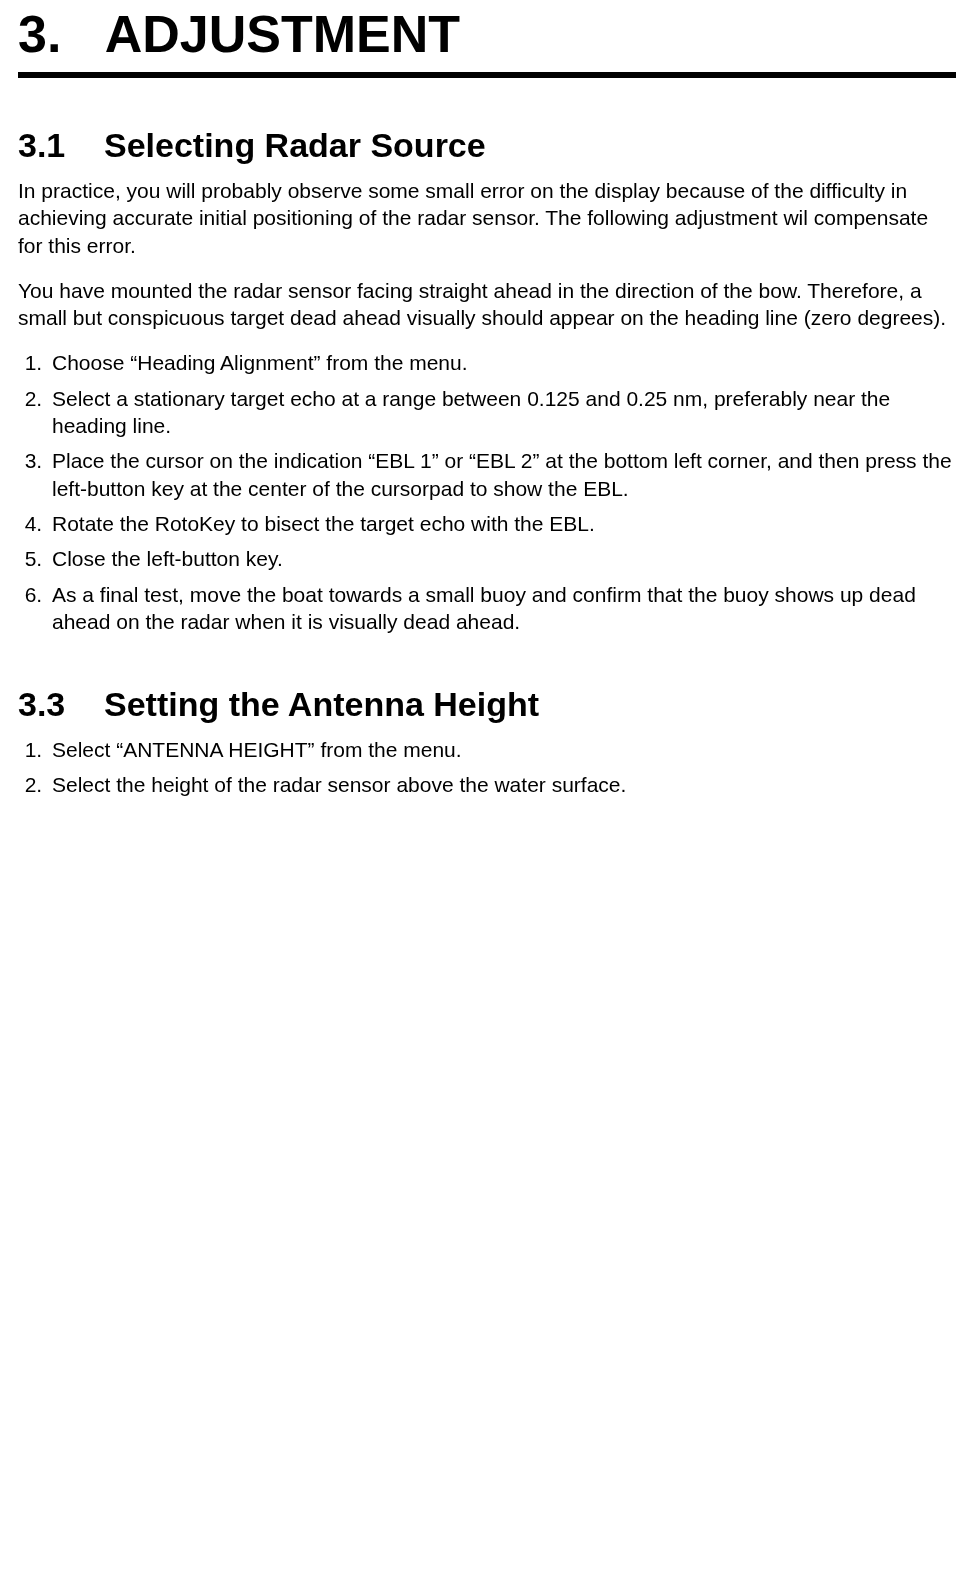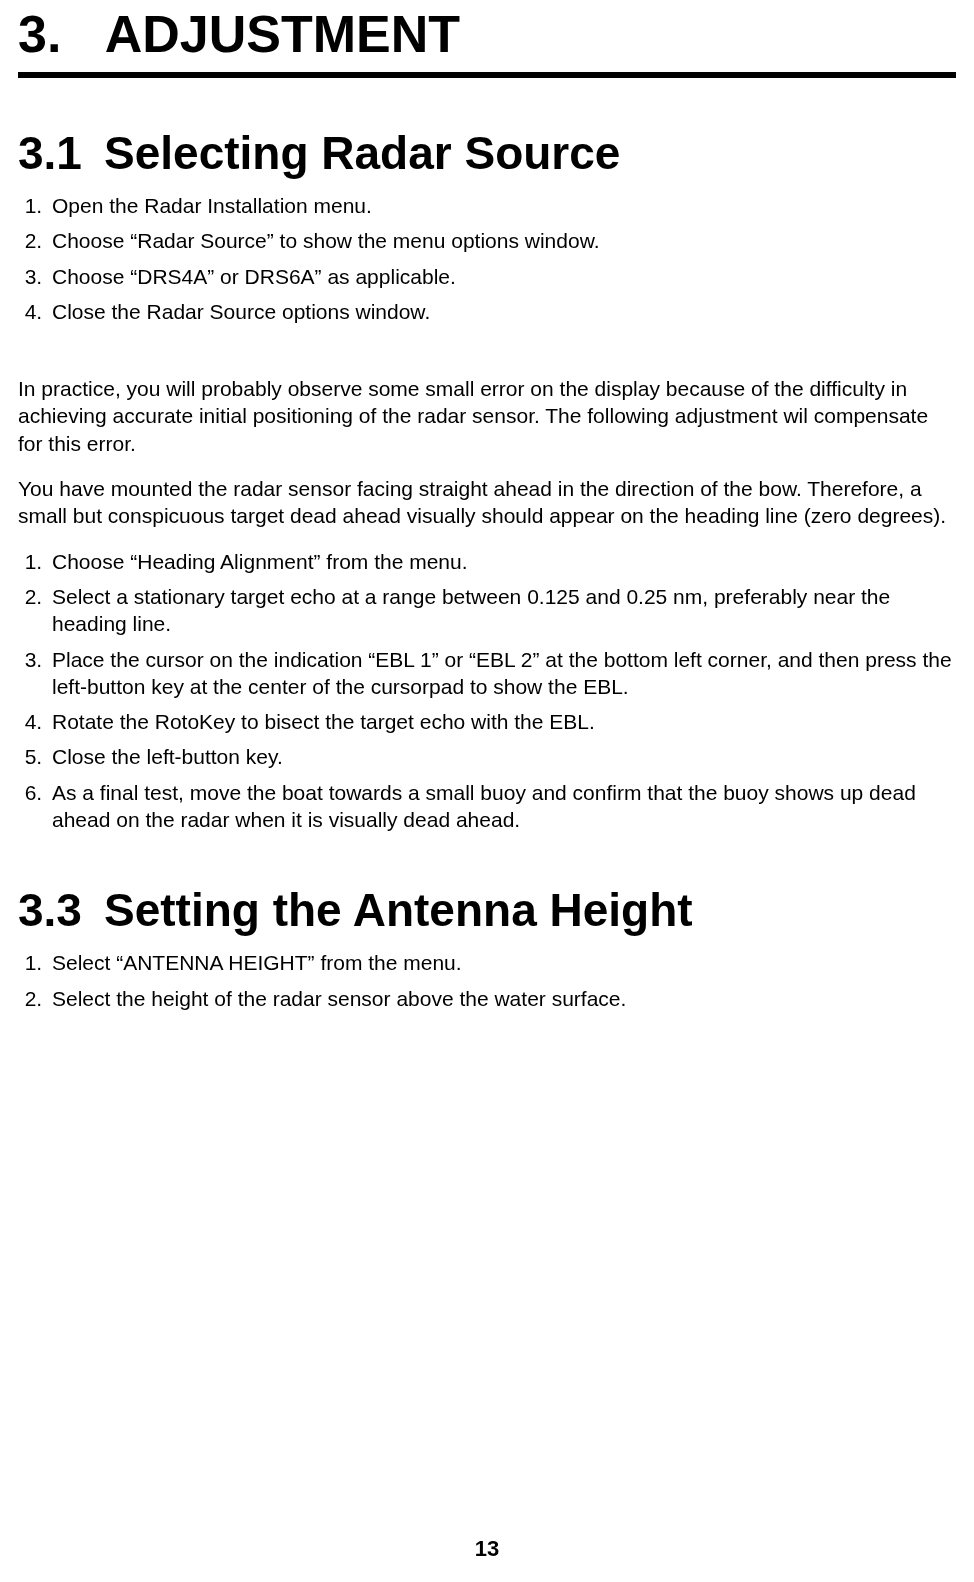--- a/index.html
+++ b/index.html
@@ -26,21 +26,21 @@
     border: none;
     border-top: 6px solid #000;
     margin: 0 0 48px 0;
   }
   .intro {
     font-size: 21px;
     line-height: 1.3;
     margin-bottom: 50px;
   }
   .section-title {
-    font-size: 46px;
+    font-size: 34px;
     font-weight: bold;
     margin: 0 0 12px 0;
   }
   .section-num {
     display: inline-block;
     min-width: 86px;
   }
   ol.steps {
     font-size: 21px;
     line-height: 1.3;
@@ -73,40 +73,33 @@
 
   <h1 class="chapter-title">
     <span>3.</span>&nbsp;&nbsp;&nbsp;<span>ADJUSTMENT</span>
   </h1>
   <hr class="chapter-rule">
 
 
   <h2 class="section-title">
     <span class="section-num">3.1</span><span>Selecting Radar Source</span>
   </h2>
-  <ol class="steps">
-    <li>Open the Radar Installation menu.</li>
-    <li>Choose “Radar Source” to show the menu options window.</li>
-    <li>Choose “DRS4A” or DRS6A” as applicable.</li>
-    <li>Close the Radar Source options window.</li>
-  </ol>
 
   <p class="para">In practice, you will probably observe some small error on the display because of the difficulty in achieving accurate initial positioning of the radar sensor. The following adjustment wil compensate for this error.</p>
   <p class="para">You have mounted the radar sensor facing straight ahead in the direction of the bow. Therefore, a small but conspicuous target dead ahead visually should appear on the heading line (zero degrees).</p>
   <ol class="steps">
     <li>Choose “Heading Alignment” from the menu.</li>
     <li>Select a stationary target echo at a range between 0.125 and 0.25 nm, preferably near the heading line.</li>
     <li>Place the cursor on the indication  “EBL 1” or “EBL 2” at the bottom left corner, and then press the left-button key at the center of the cursorpad to show the EBL.</li>
     <li>Rotate the RotoKey to bisect the target echo with the EBL.</li>
     <li>Close the left-button key.</li>
     <li>As a final test, move the boat towards a small buoy and confirm that the buoy shows up dead ahead on the radar when it is visually dead ahead.</li>
   </ol>
 
   <h2 class="section-title">
     <span class="section-num">3.3</span><span>Setting the Antenna Height</span>
   </h2>
   <ol class="steps">
     <li>Select “ANTENNA HEIGHT” from the menu.</li>
     <li>Select the height of the radar sensor above the water surface.</li>
   </ol>
 
-  <div class="page-number">13</div>
 </div>
 
 </body></html>

